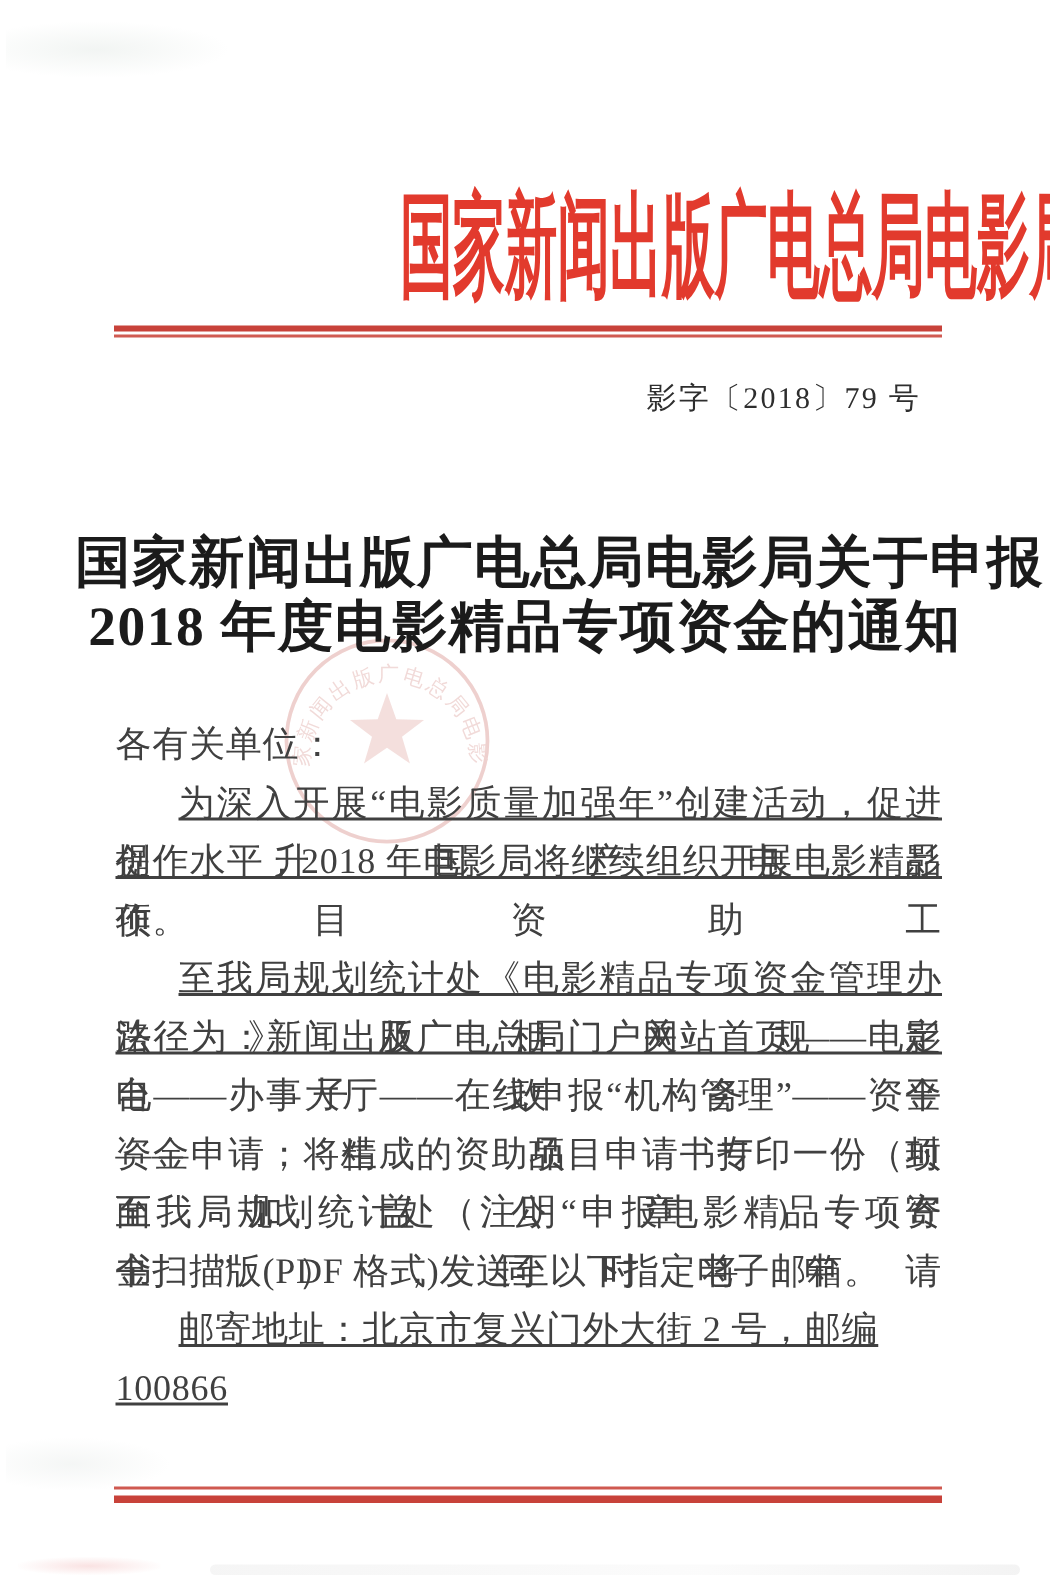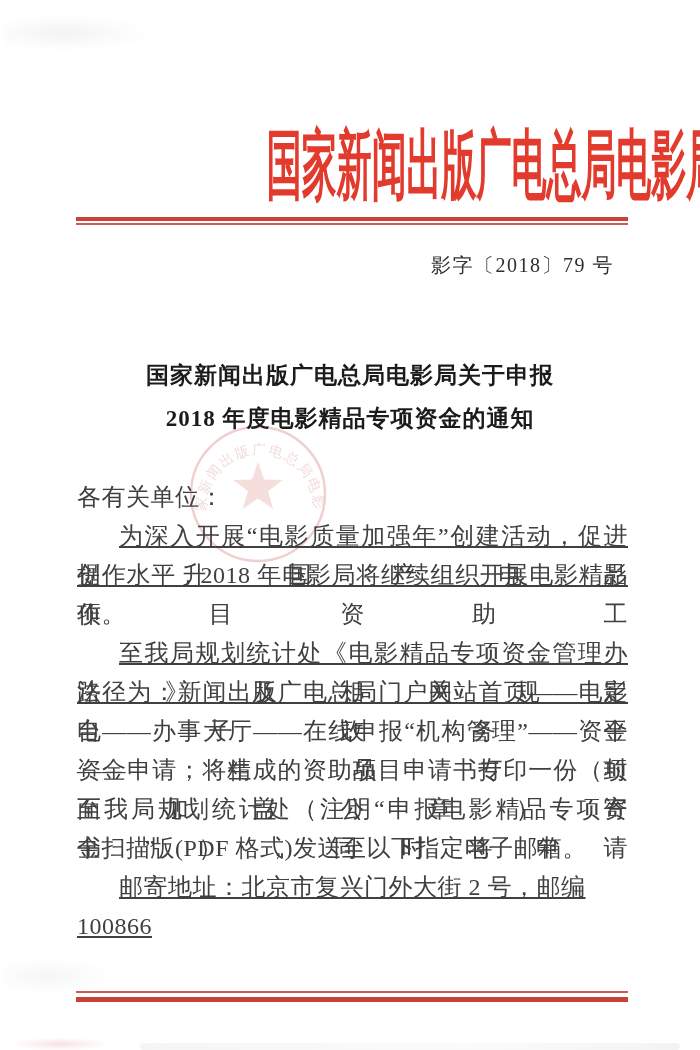--- a/index.html
+++ b/index.html
@@ -68,21 +68,21 @@
   .seal { position: absolute; left: 178px; top: 412px; width: 170px; height: 170px; opacity: 0.5; }
 
   
   .doc-title {
     position: absolute;
     top: 354px; left: 50px; width: 600px;
     text-align: center;
     color: #1b1b1b;
     font-weight: bold;
   }
-  .doc-title .tline { font-size: 23px; line-height: 43px; letter-spacing: 1px; white-space: nowrap; }
+  .doc-title .tline { font-size: 37px; line-height: 43px; letter-spacing: 1px; white-space: nowrap; }
 
   
   .body-text {
     position: absolute;
     left: 77px; top: 478px; width: 551px;
     font-size: 24px;
     color: #404040;
   }
   .bline { height: 39px; line-height: 39px; letter-spacing: 0.5px; }
   .just   { text-align: justify; text-align-last: justify; -moz-text-align-last: justify; }

